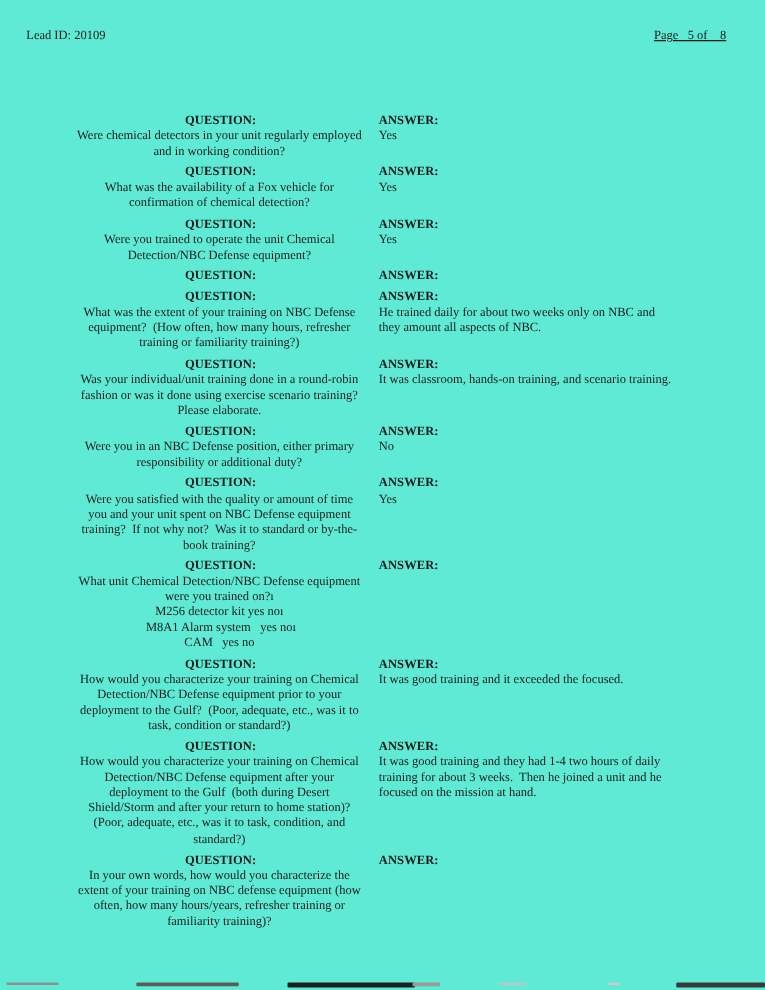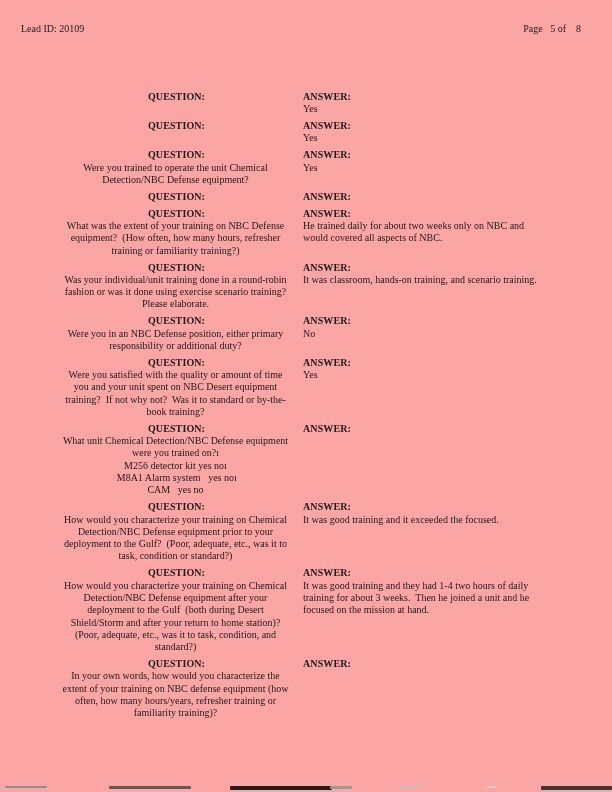--- a/index.html
+++ b/index.html
@@ -1,32 +1,32 @@
 <!DOCTYPE html>
 <html><head>
 <meta charset="utf-8">
 <style>
   html,body { margin:0; padding:0; background:#e8e8e8; }
   .page {
     position:relative;
     width:612px; height:792px;
     margin:0 auto;
-    background:#fca5a5;
+    background:#5eead4;
     overflow:hidden;
     font-family:"Liberation Serif","DejaVu Serif",serif;
     color:#1b1b1b;
     -webkit-font-smoothing:antialiased;
   }
   .hdr-left {
     position:absolute; left:21px; top:23px;
     font-size:10px; line-height:12px; white-space:pre;
   }
   .hdr-right {
     position:absolute; right:31px; top:23px;
-    font-size:10px; line-height:12px; white-space:pre;
+    font-size:10px; line-height:12px; white-space:pre;text-decoration:underline;
   }
   .content {
     position:absolute; left:54px; top:91px; right:27px;
   }
   .qa-row {
     display:grid;
     grid-template-columns:249px 1fr;
     margin-bottom:4.6px;
   }
   .label {
@@ -56,30 +56,34 @@
 
 <div class="page">
 
   <div class="hdr-left">Lead ID: 20109</div>
   <div class="hdr-right">Page   5 of    8</div>
 
   <div class="content" id="qa-list">
     <div class="qa-row">
       <div class="q-cell">
         <div class="label q-label">QUESTION:</div>
-      </div>
-      <div class="a-cell">
-        <div class="label">ANSWER:</div>
-        <div class="text a-text">Yes</div>
-      </div>
-    </div>
-
-    <div class="qa-row">
-      <div class="q-cell">
-        <div class="label q-label">QUESTION:</div>
+        <div class="text q-text">Were chemical detectors in your unit regularly employed
+and in working condition?</div>
+      </div>
+      <div class="a-cell">
+        <div class="label">ANSWER:</div>
+        <div class="text a-text">Yes</div>
+      </div>
+    </div>
+
+    <div class="qa-row">
+      <div class="q-cell">
+        <div class="label q-label">QUESTION:</div>
+        <div class="text q-text">What was the availability of a Fox vehicle for
+confirmation of chemical detection?</div>
       </div>
       <div class="a-cell">
         <div class="label">ANSWER:</div>
         <div class="text a-text">Yes</div>
       </div>
     </div>
 
     <div class="qa-row">
       <div class="q-cell">
         <div class="label q-label">QUESTION:</div>
@@ -105,21 +109,21 @@
     <div class="qa-row">
       <div class="q-cell">
         <div class="label q-label">QUESTION:</div>
         <div class="text q-text">What was the extent of your training on NBC Defense
 equipment?  (How often, how many hours, refresher
 training or familiarity training?)</div>
       </div>
       <div class="a-cell">
         <div class="label">ANSWER:</div>
         <div class="text a-text">He trained daily for about two weeks only on NBC and
-would covered all aspects of NBC.</div>
+they amount all aspects of NBC.</div>
       </div>
     </div>
 
     <div class="qa-row">
       <div class="q-cell">
         <div class="label q-label">QUESTION:</div>
         <div class="text q-text">Was your individual/unit training done in a round-robin
 fashion or was it done using exercise scenario training?
 Please elaborate.</div>
       </div>
@@ -138,21 +142,21 @@
       <div class="a-cell">
         <div class="label">ANSWER:</div>
         <div class="text a-text">No</div>
       </div>
     </div>
 
     <div class="qa-row">
       <div class="q-cell">
         <div class="label q-label">QUESTION:</div>
         <div class="text q-text">Were you satisfied with the quality or amount of time
-you and your unit spent on NBC Desert equipment
+you and your unit spent on NBC Defense equipment
 training?  If not why not?  Was it to standard or by-the-
 book training?</div>
       </div>
       <div class="a-cell">
         <div class="label">ANSWER:</div>
         <div class="text a-text">Yes</div>
       </div>
     </div>
 
     <div class="qa-row">

